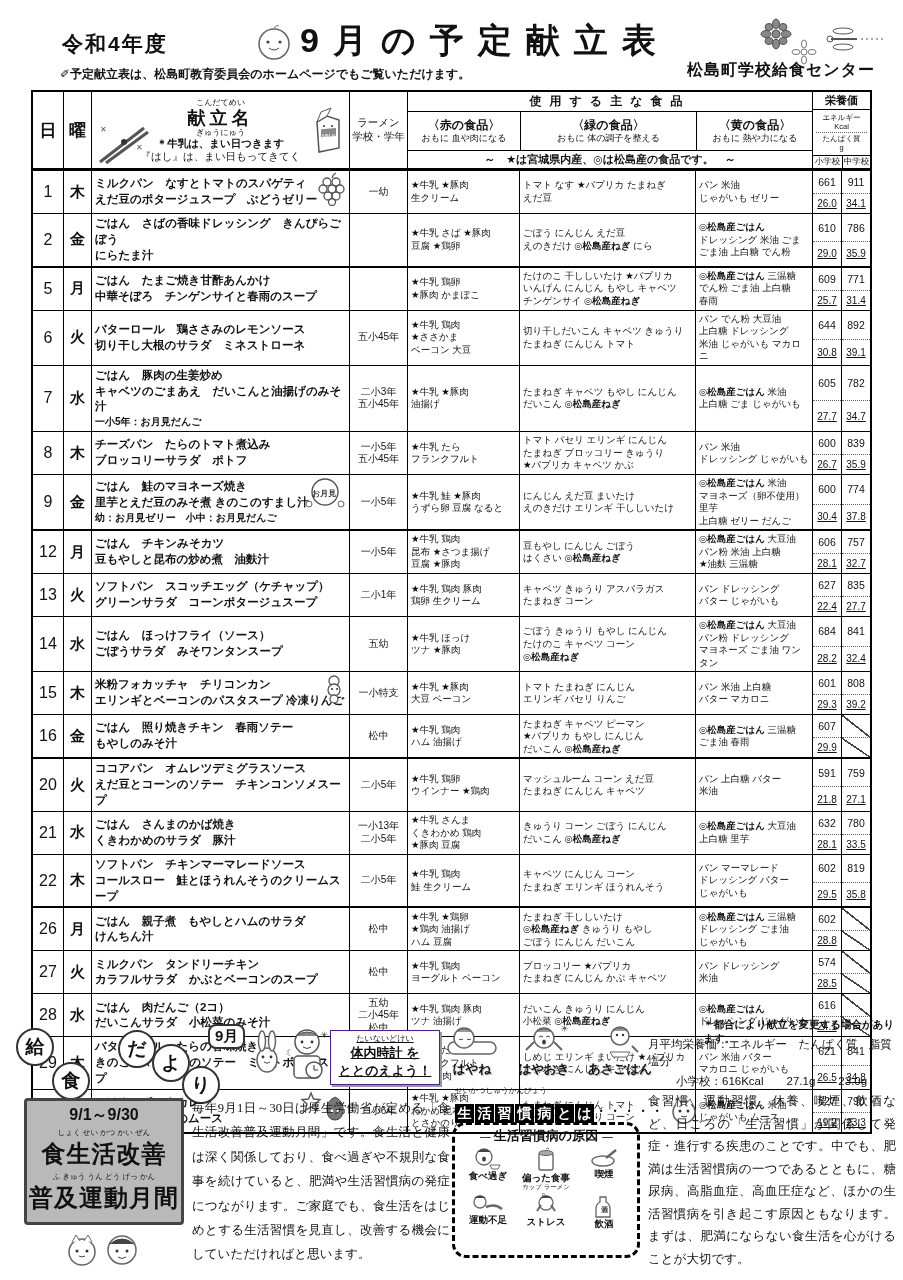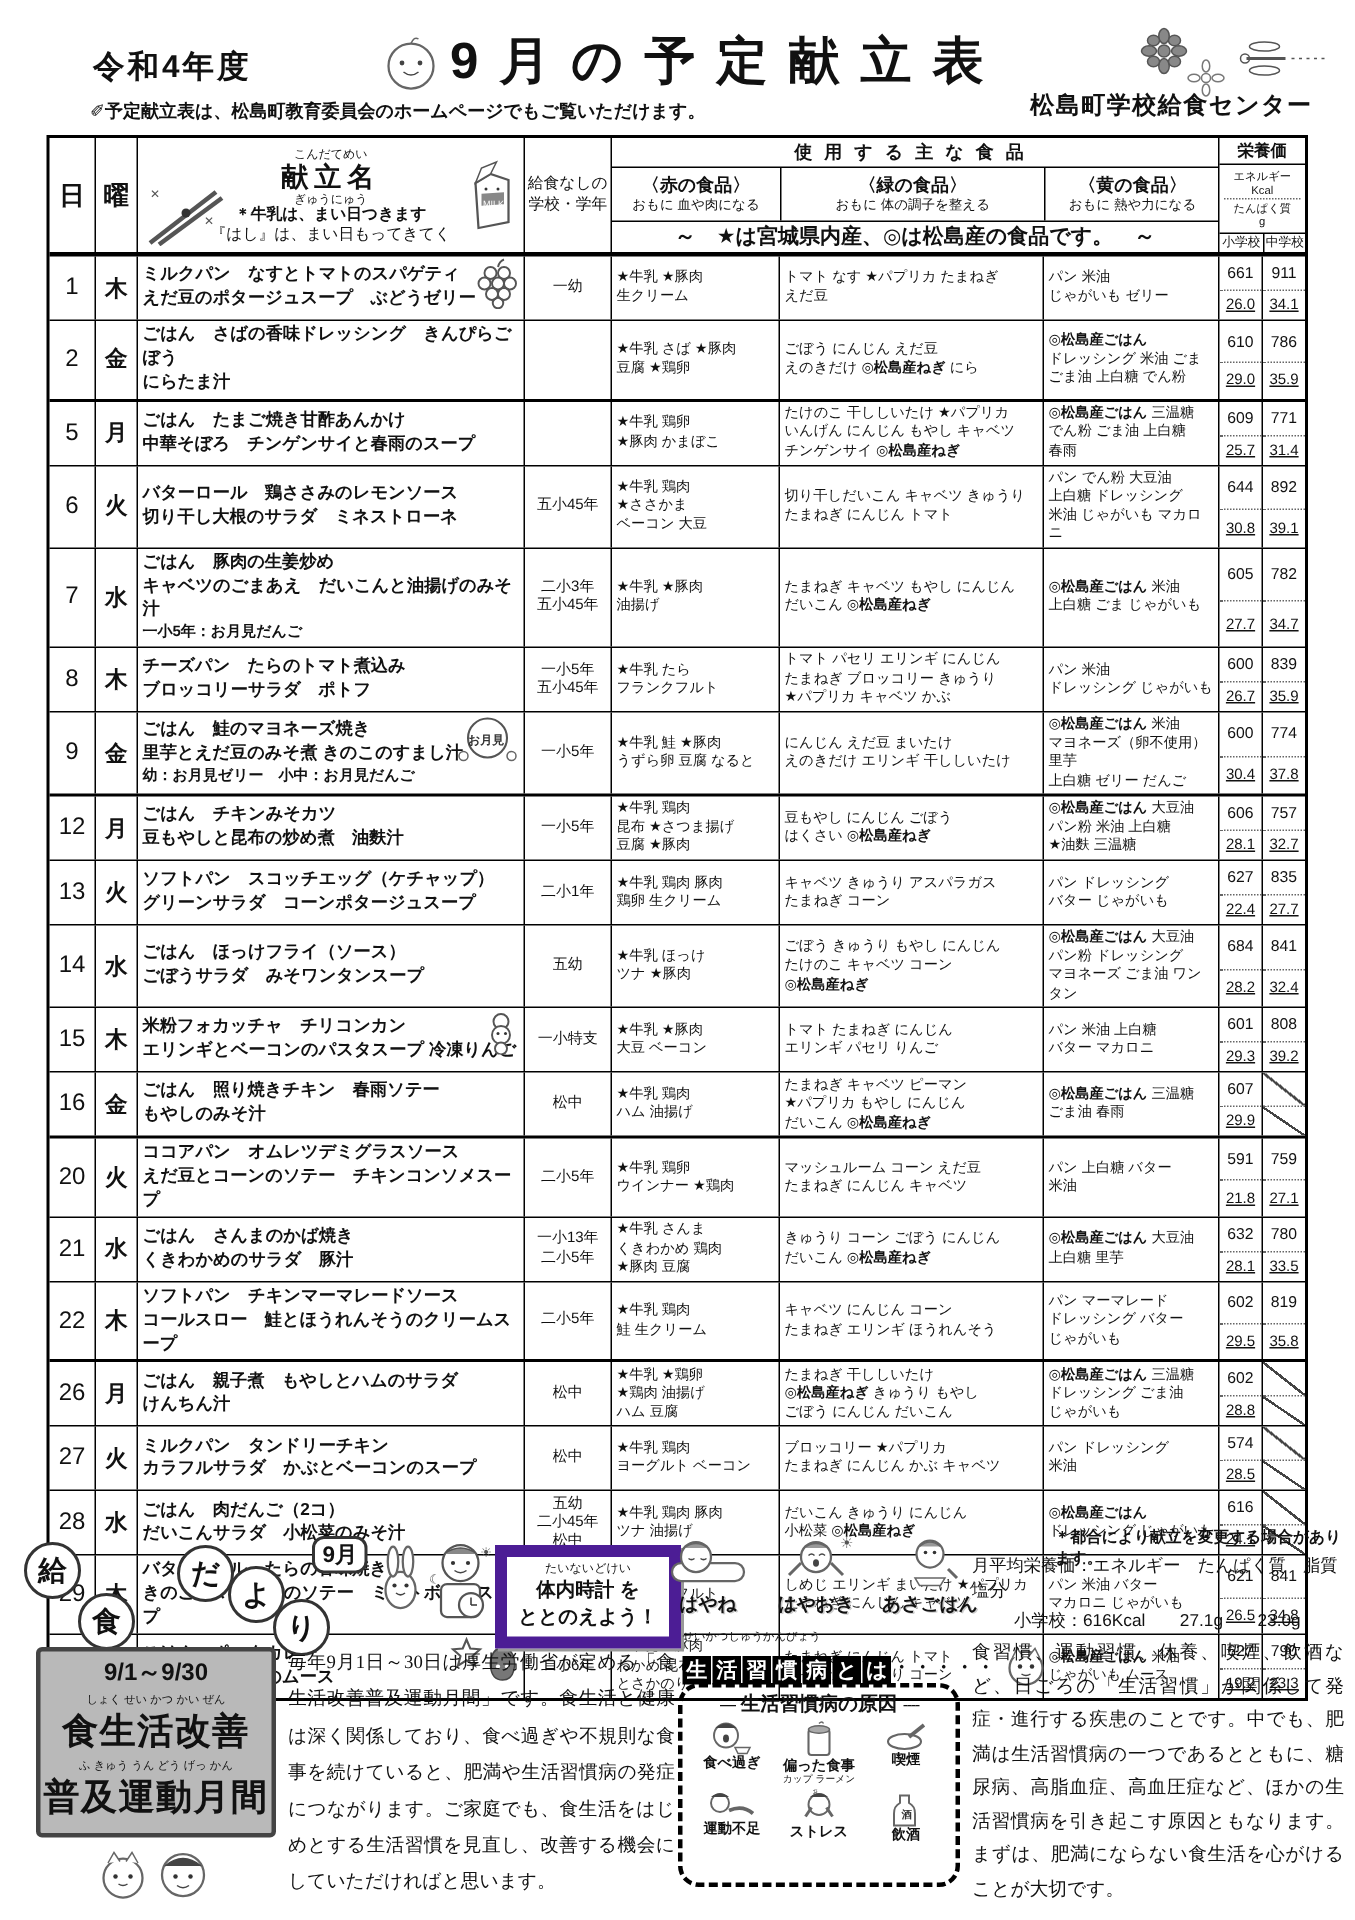--- a/index.html
+++ b/index.html
@@ -23,21 +23,21 @@
   .h-menu .t{font-size:18px;font-weight:bold;letter-spacing:4px;}
   .h-menu .note{font-size:10.5px;font-weight:bold;}
   .h-school{font-size:10.5px;font-weight:normal;text-align:center;line-height:1.3;}
   .h-foods{display:flex;flex-direction:column;}
   .fh-top{border-bottom:1px solid #000;text-align:center;font-weight:bold;font-size:12px;letter-spacing:8px;padding:1px 0;}
   .fh-mid{flex:1;display:grid;grid-template-columns:112px 176px 117px;}
   .fh-mid>div{border-left:1px solid #000;box-sizing:border-box;display:flex;flex-direction:column;align-items:center;justify-content:center;line-height:1.25;}
   .fh-mid>div:first-child{border-left:none;}
   .fh-mid .tt{font-size:12px;font-weight:bold;font-family:Liberation Serif, serif;}
   .fh-mid .ss{font-size:9px;}
-  .fh-legend{border-top:1px solid #000;text-align:center;font-size:14px;font-weight:bold;padding:1px 0;}
+  .fh-legend{border-top:1px solid #000;text-align:center;font-size:11px;font-weight:bold;padding:1px 0;}
   .h-nutri{display:flex;flex-direction:column;}
   .nh-top{border-bottom:1px solid #000;text-align:center;font-weight:bold;font-size:11px;padding:1px 0;}
   .nh-mid{flex:1;display:flex;flex-direction:column;align-items:center;justify-content:center;font-size:7.5px;line-height:1.2;}
   .nh-mid .dv{width:90%;border-top:1px dotted #666;margin:1px 0;}
   .nh-bottom{border-top:1px solid #000;display:grid;grid-template-columns:29px 1fr;font-size:8.5px;text-align:center;}
   .nh-bottom span:last-child{border-left:1px solid #000;}
   .trow{display:grid;grid-template-columns:var(--cols);border-top:1px solid #000;min-height:42px;}
   .trow.thick{border-top:2.5px solid #000;}
   .trow>.c{border-left:1px solid #000;box-sizing:border-box;padding:2px 3px;overflow:hidden;}
   .trow>.c:first-child{border-left:none;}
@@ -52,21 +52,21 @@
   .cn{padding:0 !important;display:flex;flex-direction:column;font-size:10.5px;text-align:center;}
   .cn .e{flex:1.15;display:flex;align-items:center;justify-content:center;border-bottom:1px dotted #666;}
   .cn .p{flex:1;display:flex;align-items:center;justify-content:center;font-size:10px;text-decoration:underline;}
   .cn .slash{background-image:linear-gradient(to right top,transparent 47%,#444 47%,#444 52%,transparent 52%);}
   
   .f-note{position:absolute;left:703px;top:1018px;font-size:10.5px;font-weight:bold;}
   .f-monthly{position:absolute;left:648px;top:1036px;width:248px;font-size:11.5px;line-height:1.5;}
   .f-monthly .vals{padding-left:28px;margin-top:2px;}
   .news-circle{position:absolute;width:34px;height:34px;border:2.5px solid #333;border-radius:50%;display:flex;align-items:center;justify-content:center;font-size:19px;font-weight:bold;background:#fff;}
   .news-month{position:absolute;border:2px solid #333;border-radius:8px;padding:1px 5px;font-size:15px;font-weight:bold;background:#fff;}
-  .clock-box{position:absolute;left:330px;top:1030px;width:104px;border:8px solid #4c1d95;background:#fff;text-align:center;padding:2px 2px 4px;box-shadow:2px 2px 0 #999;}
+  .clock-box{position:absolute;left:330px;top:1030px;width:104px;border:1px solid #4c1d95;background:#fff;text-align:center;padding:2px 2px 4px;box-shadow:2px 2px 0 #999;text-decoration:underline;}
   .clock-box .furi{font-size:8px;}
   .clock-box .l1{font-size:13px;font-weight:bold;}
   .clock-box .l2{font-size:13px;font-weight:bold;}
   .habits{position:absolute;left:444px;top:1022px;width:208px;display:flex;justify-content:space-between;}
   .habit{display:flex;flex-direction:column;align-items:center;}
   .habit .lbl{font-size:12.5px;font-weight:bold;margin-top:1px;text-shadow:1px 1px 0 #ccc;}
   .sign{position:absolute;left:24px;top:1098px;width:160px;background:#b9b9b9;border:3px solid #444;border-radius:4px;text-align:center;padding:4px 2px 8px;box-sizing:border-box;}
   .sign .dates{font-size:16px;font-weight:bold;}
   .sign .furi{font-size:7.5px;margin-top:2px;}
   .sign .big{font-size:24px;font-weight:bold;letter-spacing:1px;}
@@ -158,21 +158,21 @@
               <circle cx="23" cy="20" r="1" fill="#333"></circle>
             </svg>
         </span>
         <span class="furi">こんだてめい</span>
         <span class="t">献立名</span>
         <span class="furi">ぎゅうにゅう</span>
         <span class="note">＊牛乳は、まい日つきます</span>
         <span class="note" style="font-weight:normal;">『はし』は、まい日もってきてく</span>
       </div>
       <div class="hc h-school">
-        <span><span>給食なしの</span><br>
+        <span><span>ラーメン</span><br>
         <span>学校・学年</span></span>
       </div>
       <div class="h-foods" style="grid-column:5 / span 3;">
         <div class="fh-top">使用する主な食品</div>
         <div class="fh-mid">
           <div>
               <span class="tt">〈赤の食品〉</span>
               <span class="ss">おもに 血や肉になる</span>
             </div>
           <div>

